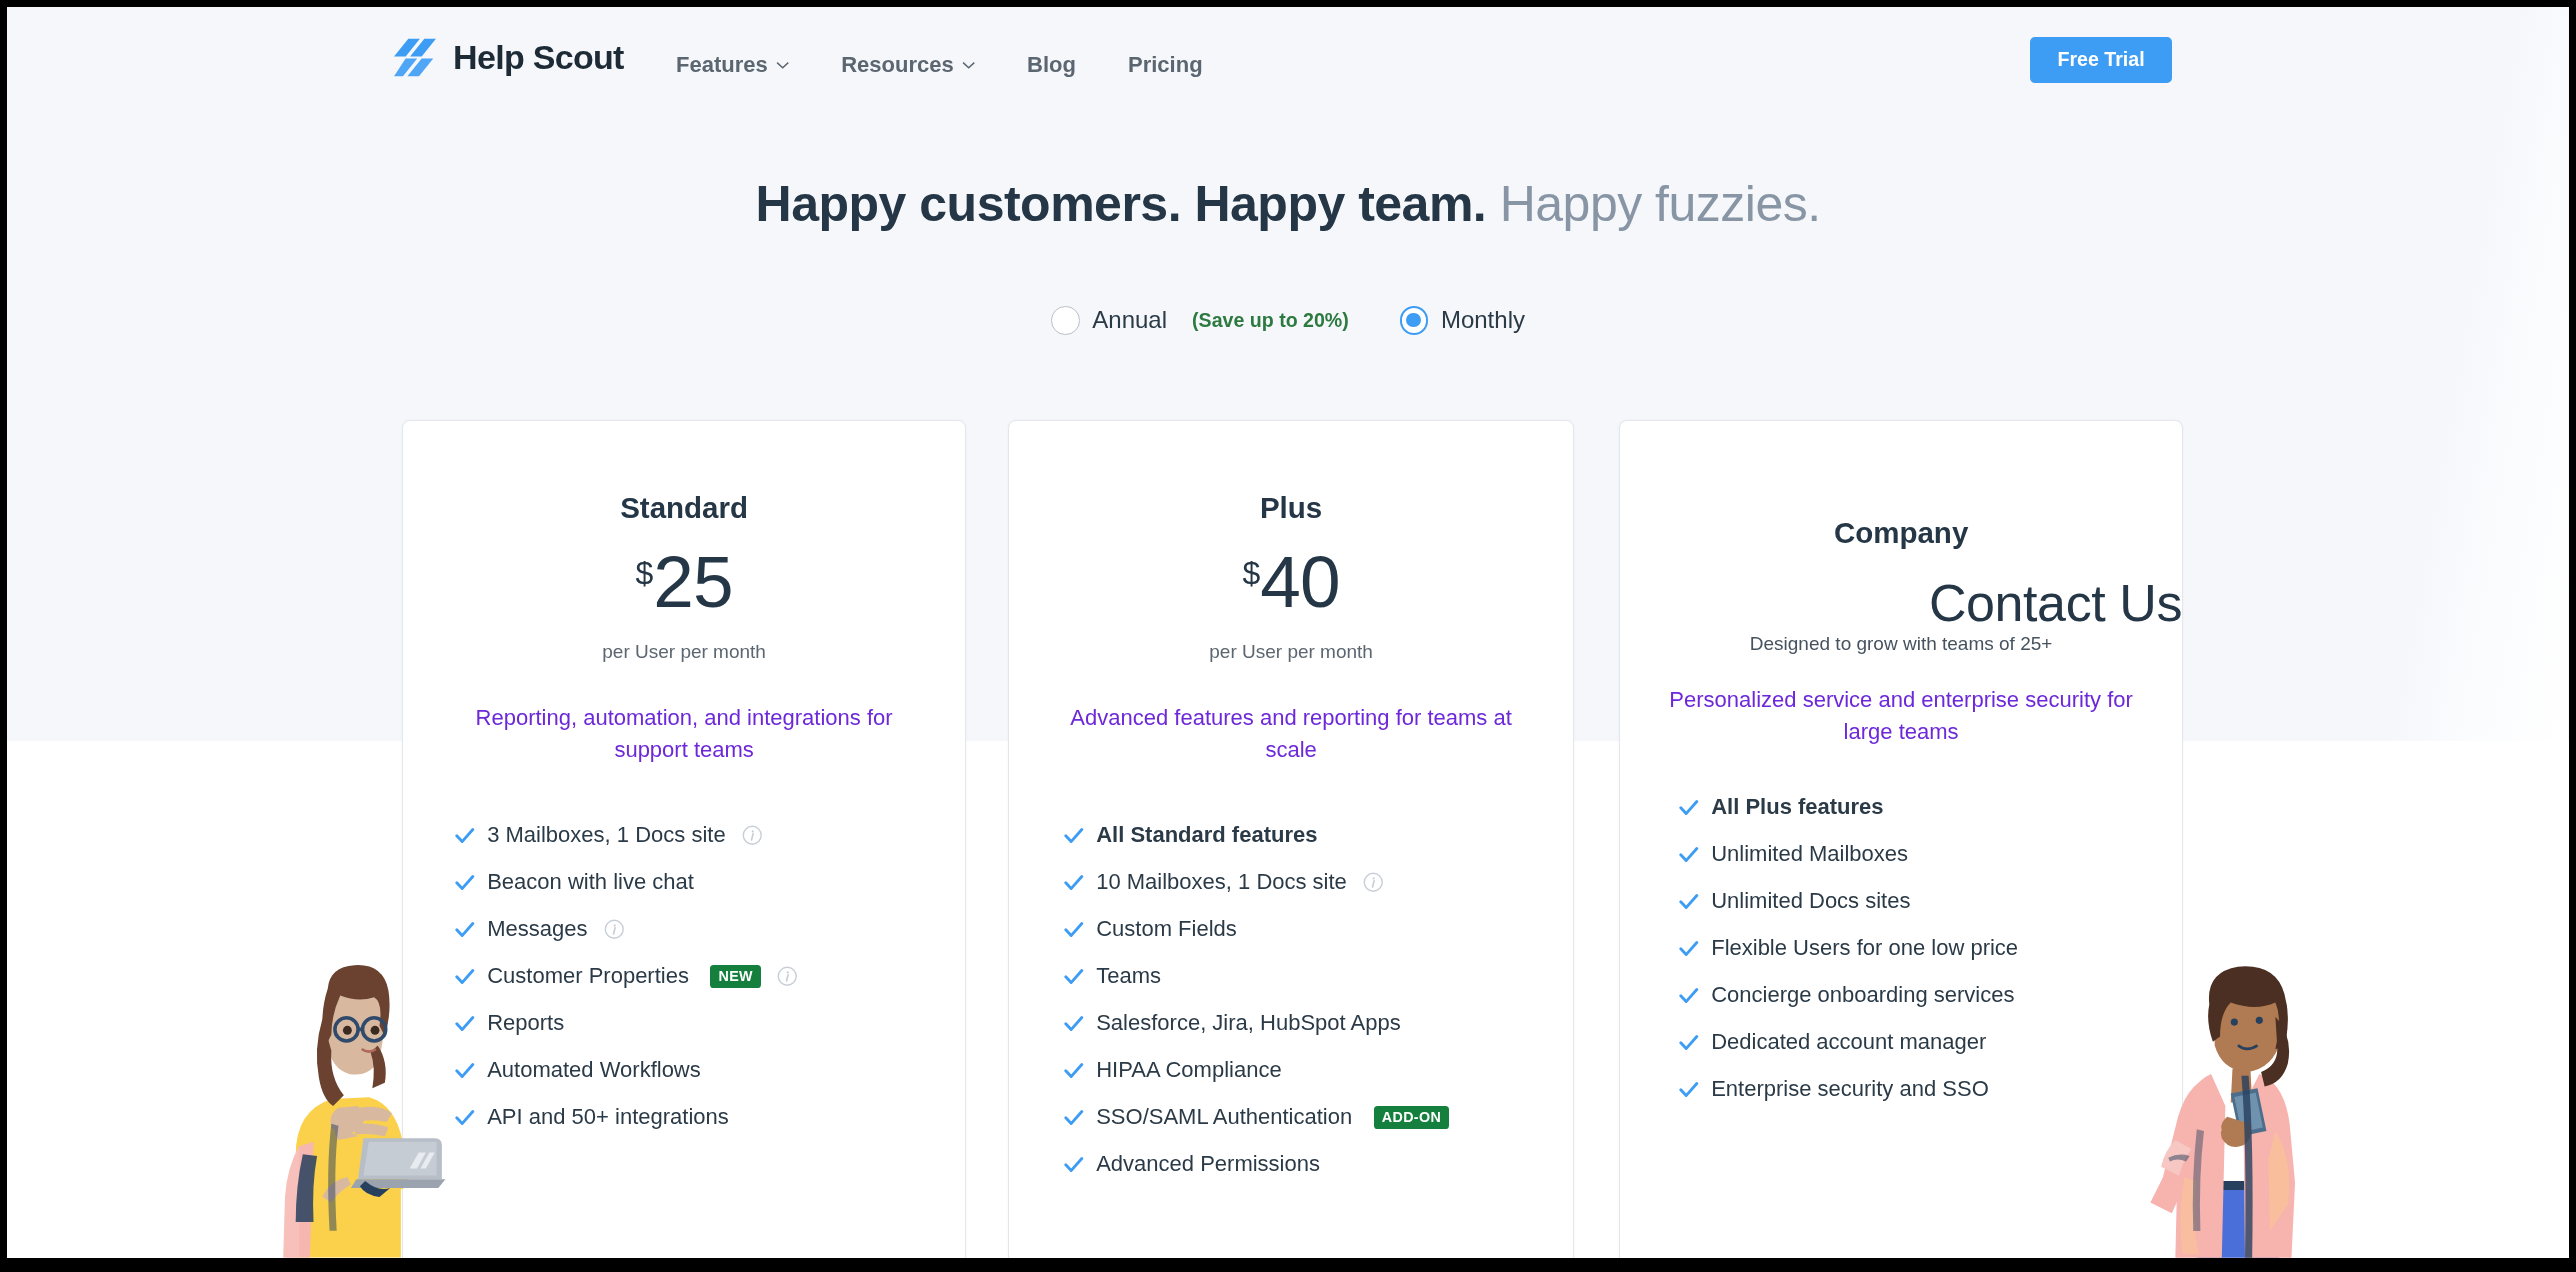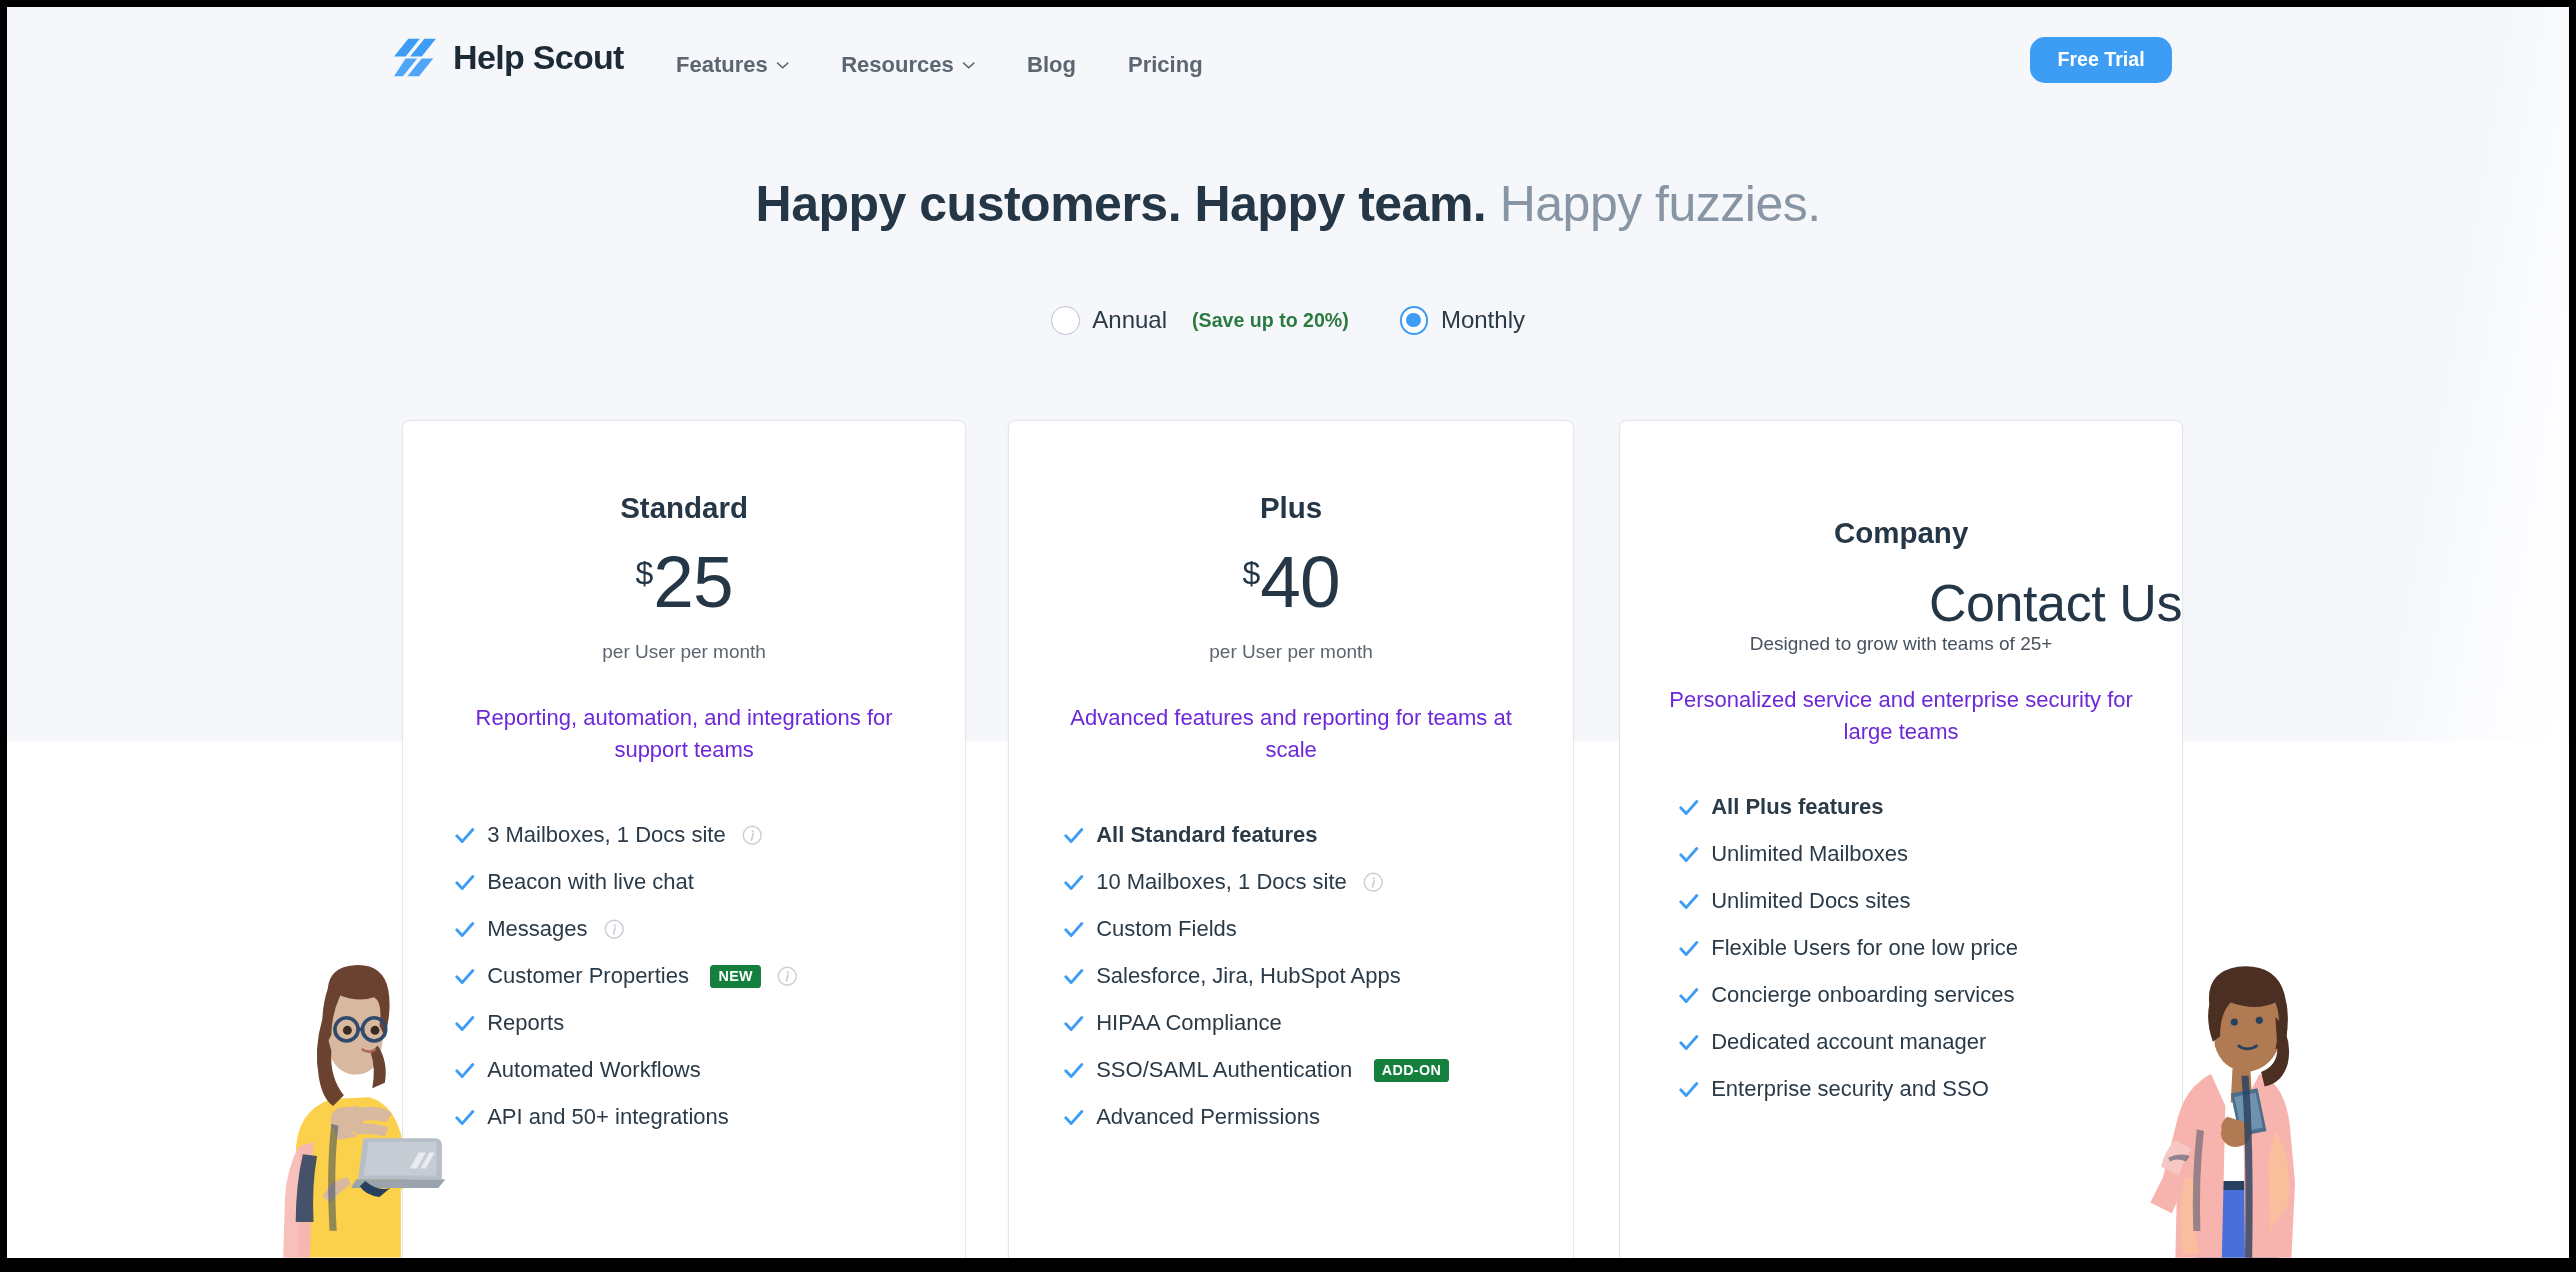--- a/index.html
+++ b/index.html
@@ -52,21 +52,21 @@
     font-size: 22px; color: #5b6670; cursor: pointer;
     padding: 3.6px 0; margin-right: 52px;
     white-space: nowrap;
     font-weight: bold;
   }
   .chev { display: inline-block; width: 13.4px; height: 8px; }
   #free-trial {
     position: absolute; left: 2023px; top: 29.5px;
     width: 142px; height: 46px;
     background: #3d9cf4; color: #ffffff;
-    border: none; border-radius: 15px;
+    border: none; border-radius: 5px;
     font-size: 19.6px; font-weight: bold;
     font-family: "Liberation Sans", sans-serif;
     cursor: pointer;
   }
 
   
   #headline {
     position: absolute; left: 0; top: 168px;
     width: 2562px; text-align: center;
     font-size: 50px; font-weight: bold;
@@ -322,20 +322,26 @@
               <circle cx="12" cy="12" r="10.5" fill="none" stroke="#c8ced6" stroke-width="1.6"></circle>
               <path d="M12.6 6.2 a1.3 1.3 0 1 1 -0.1 0" fill="#c8ced6"></path>
               <path d="M13 10.3 L11.2 17.6" stroke="#c8ced6" stroke-width="1.9" stroke-linecap="round"></path>
             </svg>
           </li>
           <li class="feature">
             <svg class="check" viewBox="0 0 22 22">
               <path d="M2 11 L8 17.5 L20 4" stroke="#3d9cf4" stroke-width="3.2" fill="none" stroke-linecap="round" stroke-linejoin="round"></path>
             </svg>
             <span>Custom Fields</span>
+          </li>
+          <li class="feature">
+            <svg class="check" viewBox="0 0 22 22">
+              <path d="M2 11 L8 17.5 L20 4" stroke="#3d9cf4" stroke-width="3.2" fill="none" stroke-linecap="round" stroke-linejoin="round"></path>
+            </svg>
+            <span>Teams</span>
           </li>
           <li class="feature">
             <svg class="check" viewBox="0 0 22 22">
               <path d="M2 11 L8 17.5 L20 4" stroke="#3d9cf4" stroke-width="3.2" fill="none" stroke-linecap="round" stroke-linejoin="round"></path>
             </svg>
             <span>Salesforce, Jira, HubSpot Apps</span>
           </li>
           <li class="feature">
             <svg class="check" viewBox="0 0 22 22">
               <path d="M2 11 L8 17.5 L20 4" stroke="#3d9cf4" stroke-width="3.2" fill="none" stroke-linecap="round" stroke-linejoin="round"></path>

